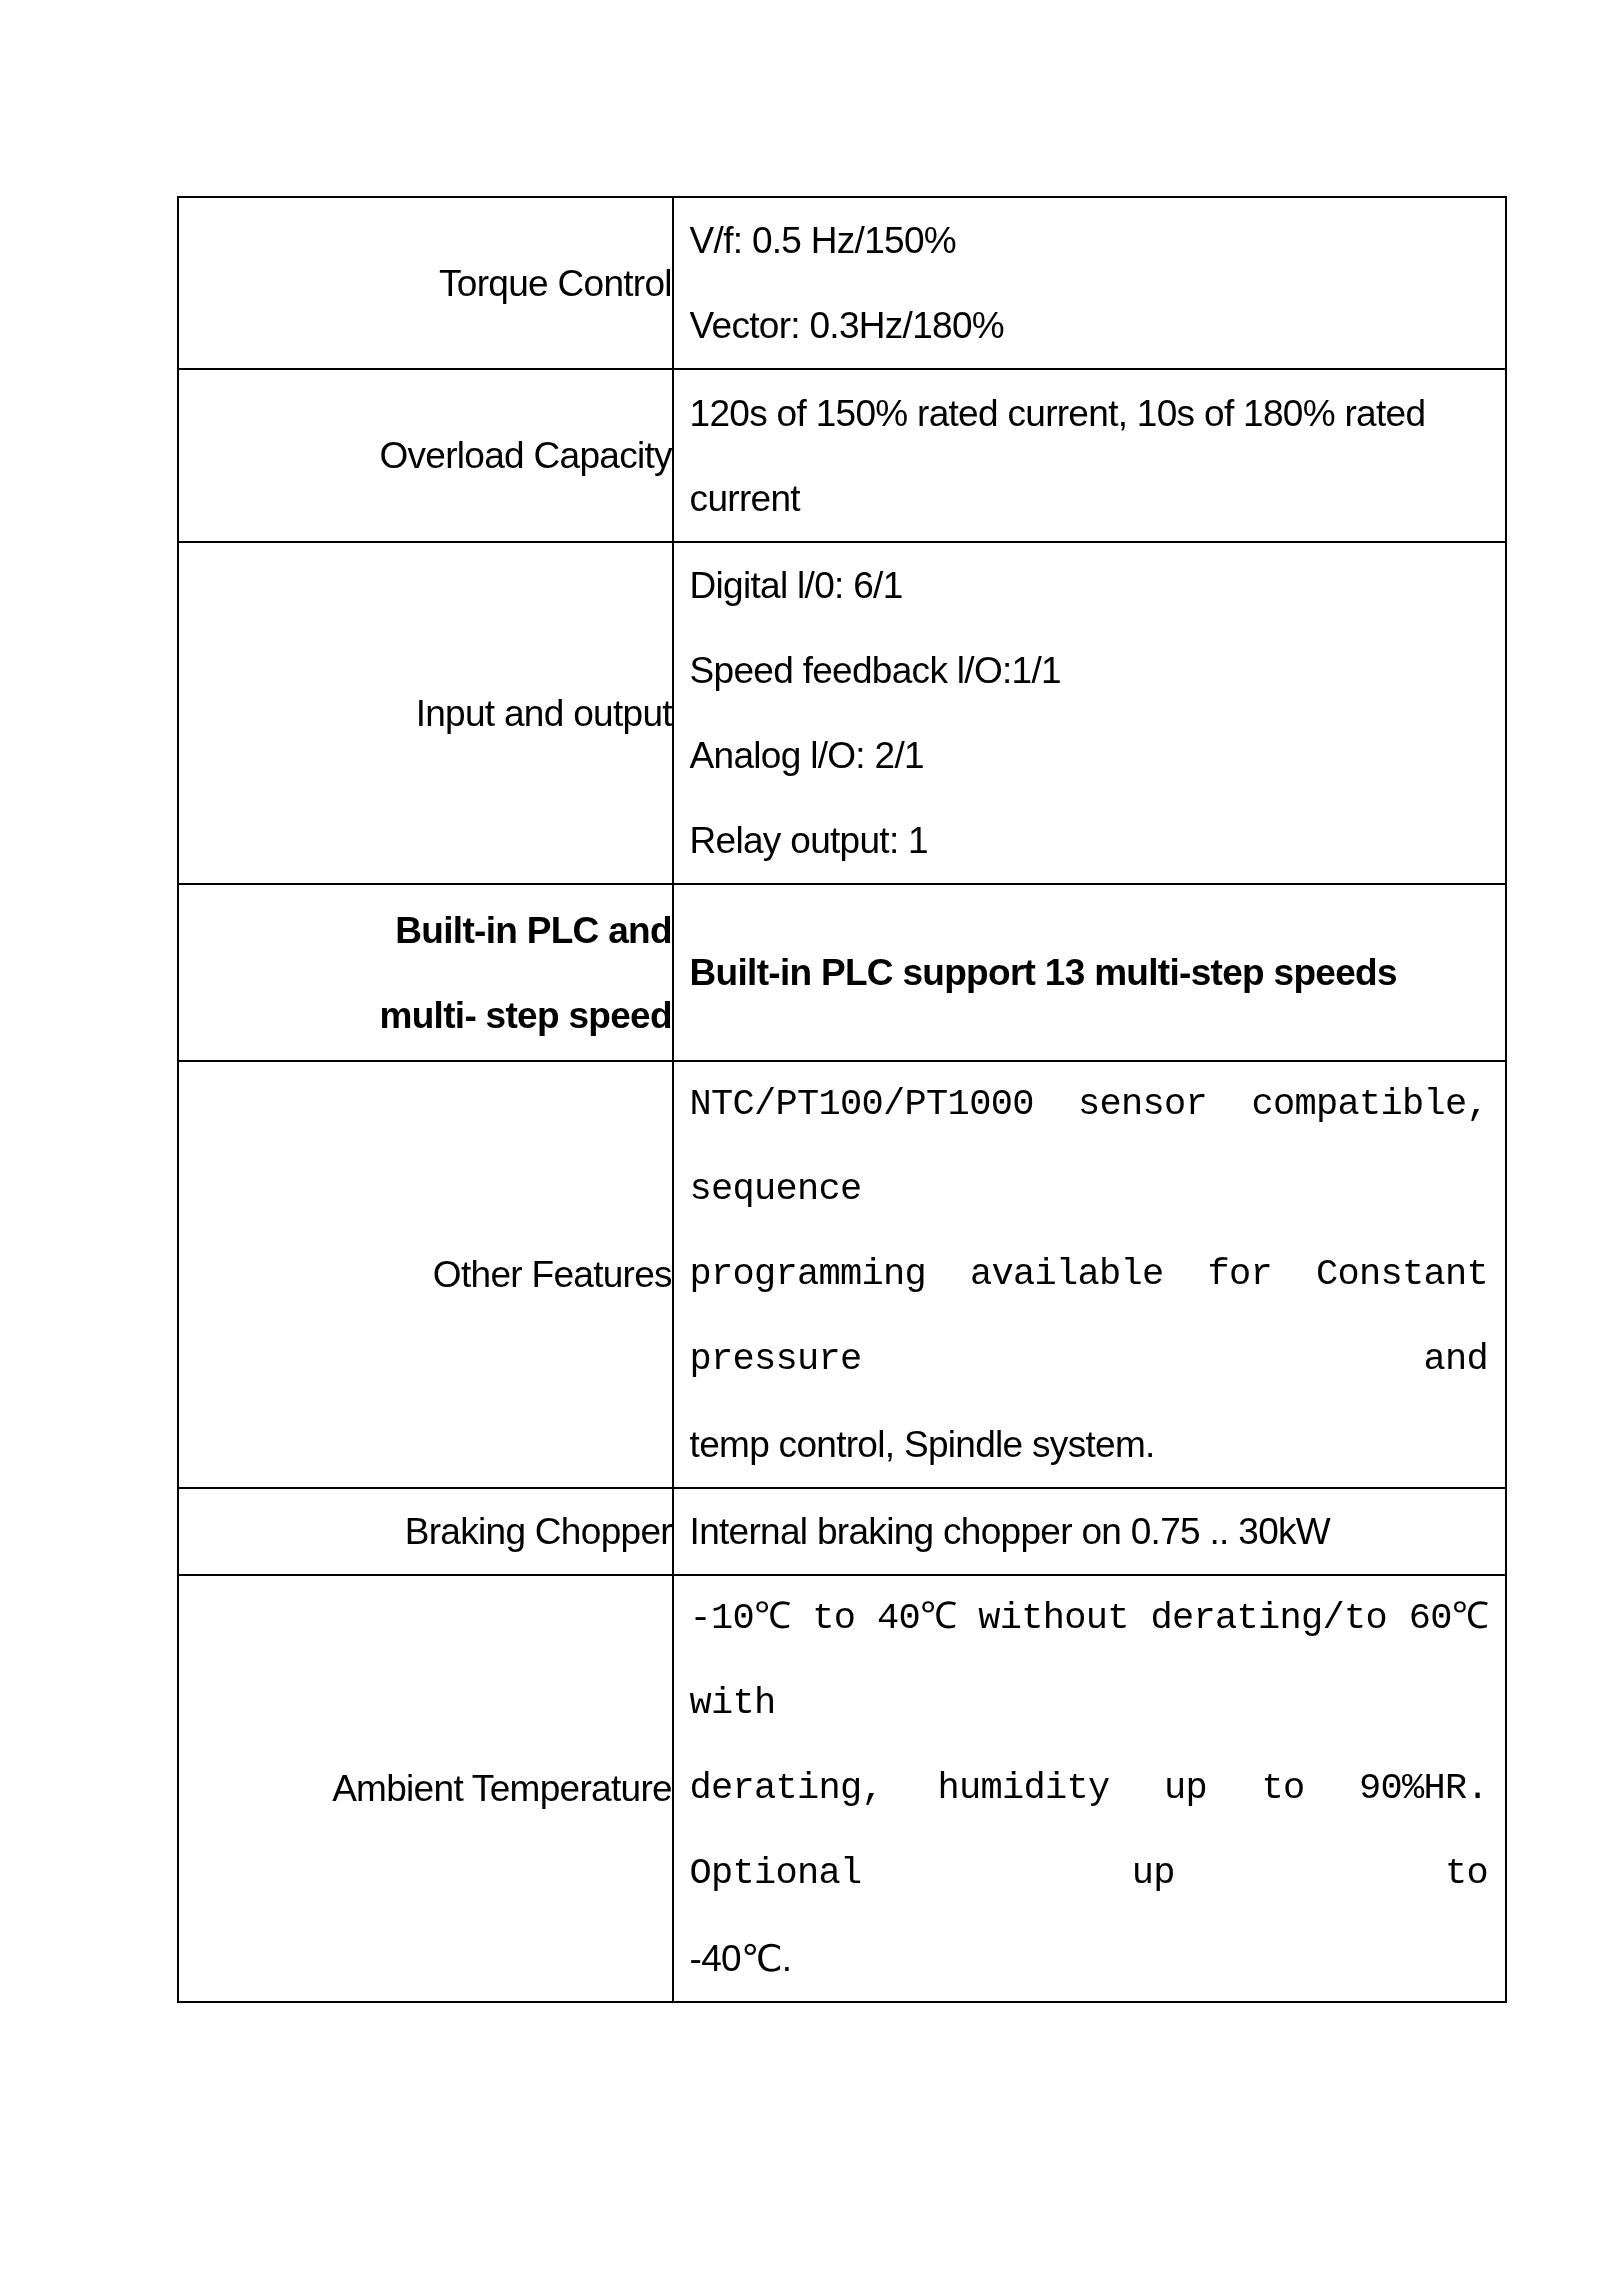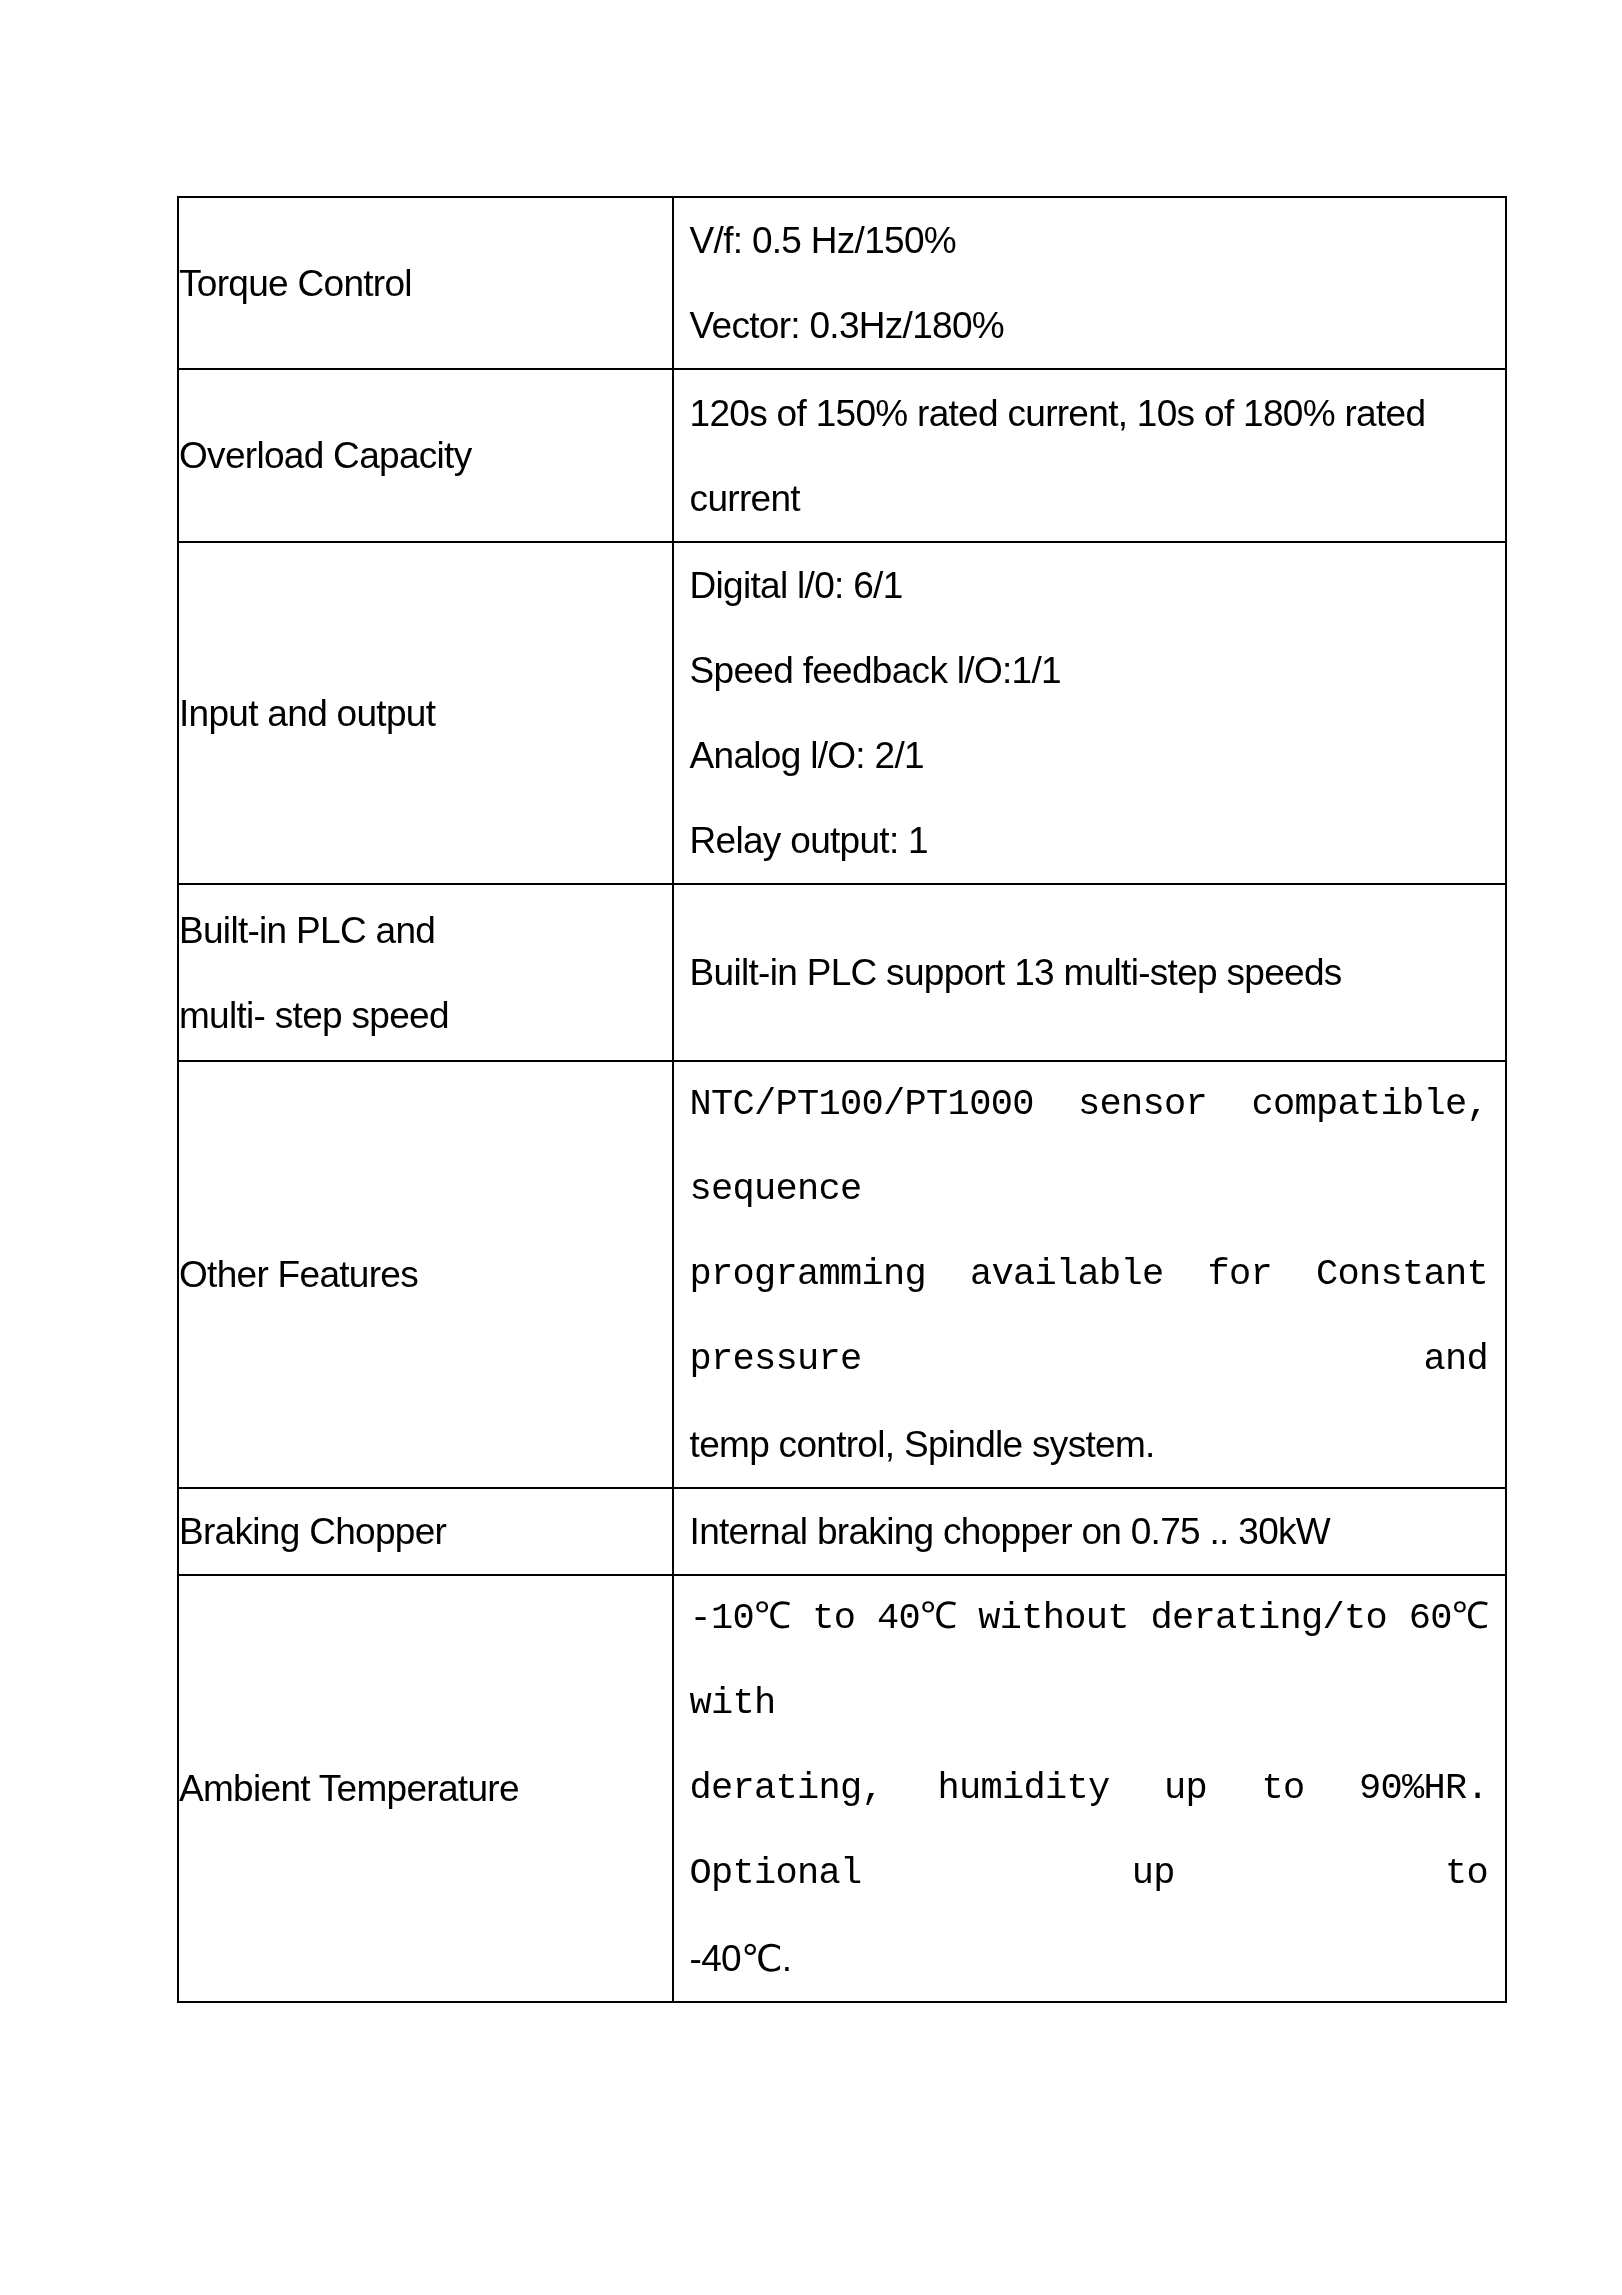--- a/index.html
+++ b/index.html
@@ -27,37 +27,37 @@
   }
   table.spec-table td {
     border: 2px solid #000000;
     vertical-align: middle;
     font-size: 37px;
     letter-spacing: -0.7px;
     line-height: 85px;
   }
   td.label-cell {
     width: 439px;
-    text-align: left;
+    text-align: right;
   }
   td.value-cell {
     width: 739px;
     text-align: left;
     padding: 0 17px 0 15.7px;
   }
   .cell-line { display: block; }
   .cell-line.stretch {
     text-align: justify;
     text-align-last: justify;
     font-family: Liberation Mono, monospace;
   }
   tr.r-torque        { height: 172px; }
   tr.r-overload      { height: 173px; }
   tr.r-io            { height: 334px; }
-  tr.r-plc           { height: 177px; }
+  tr.r-plc           { height: 177px; font-weight: bold; }
   tr.r-features      { height: 257px; }
   tr.r-braking       { height: 86px; }
   tr.r-comm          { height: 85px; }
   tr.r-ambient       { height: 257px; }
 </style>
 </head>
 <body>
 
 <div class="page">
   <table class="spec-table">

